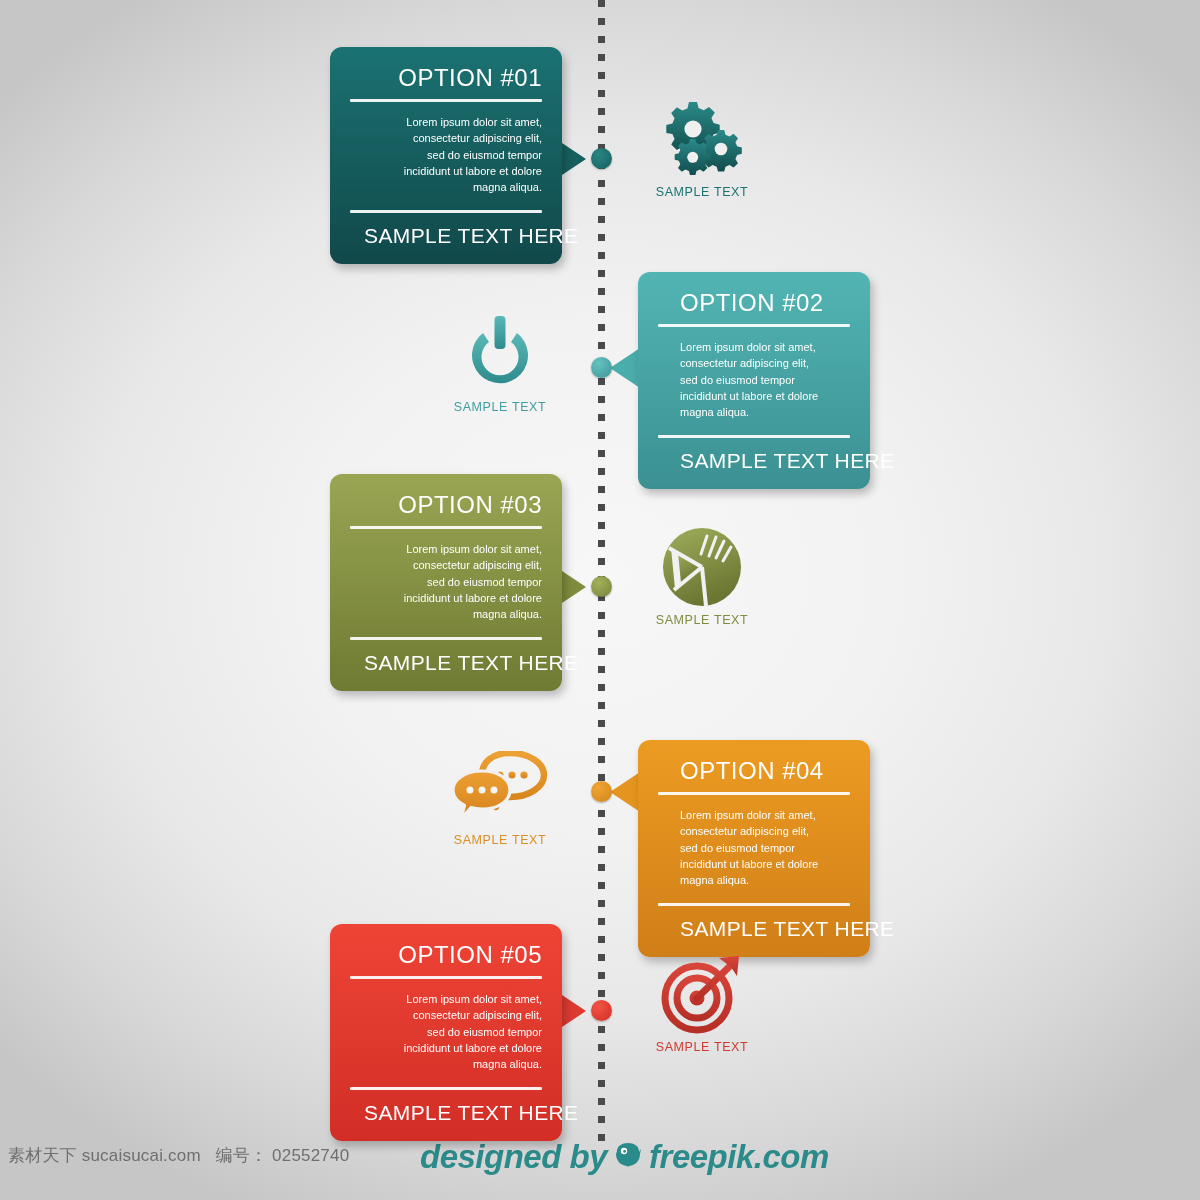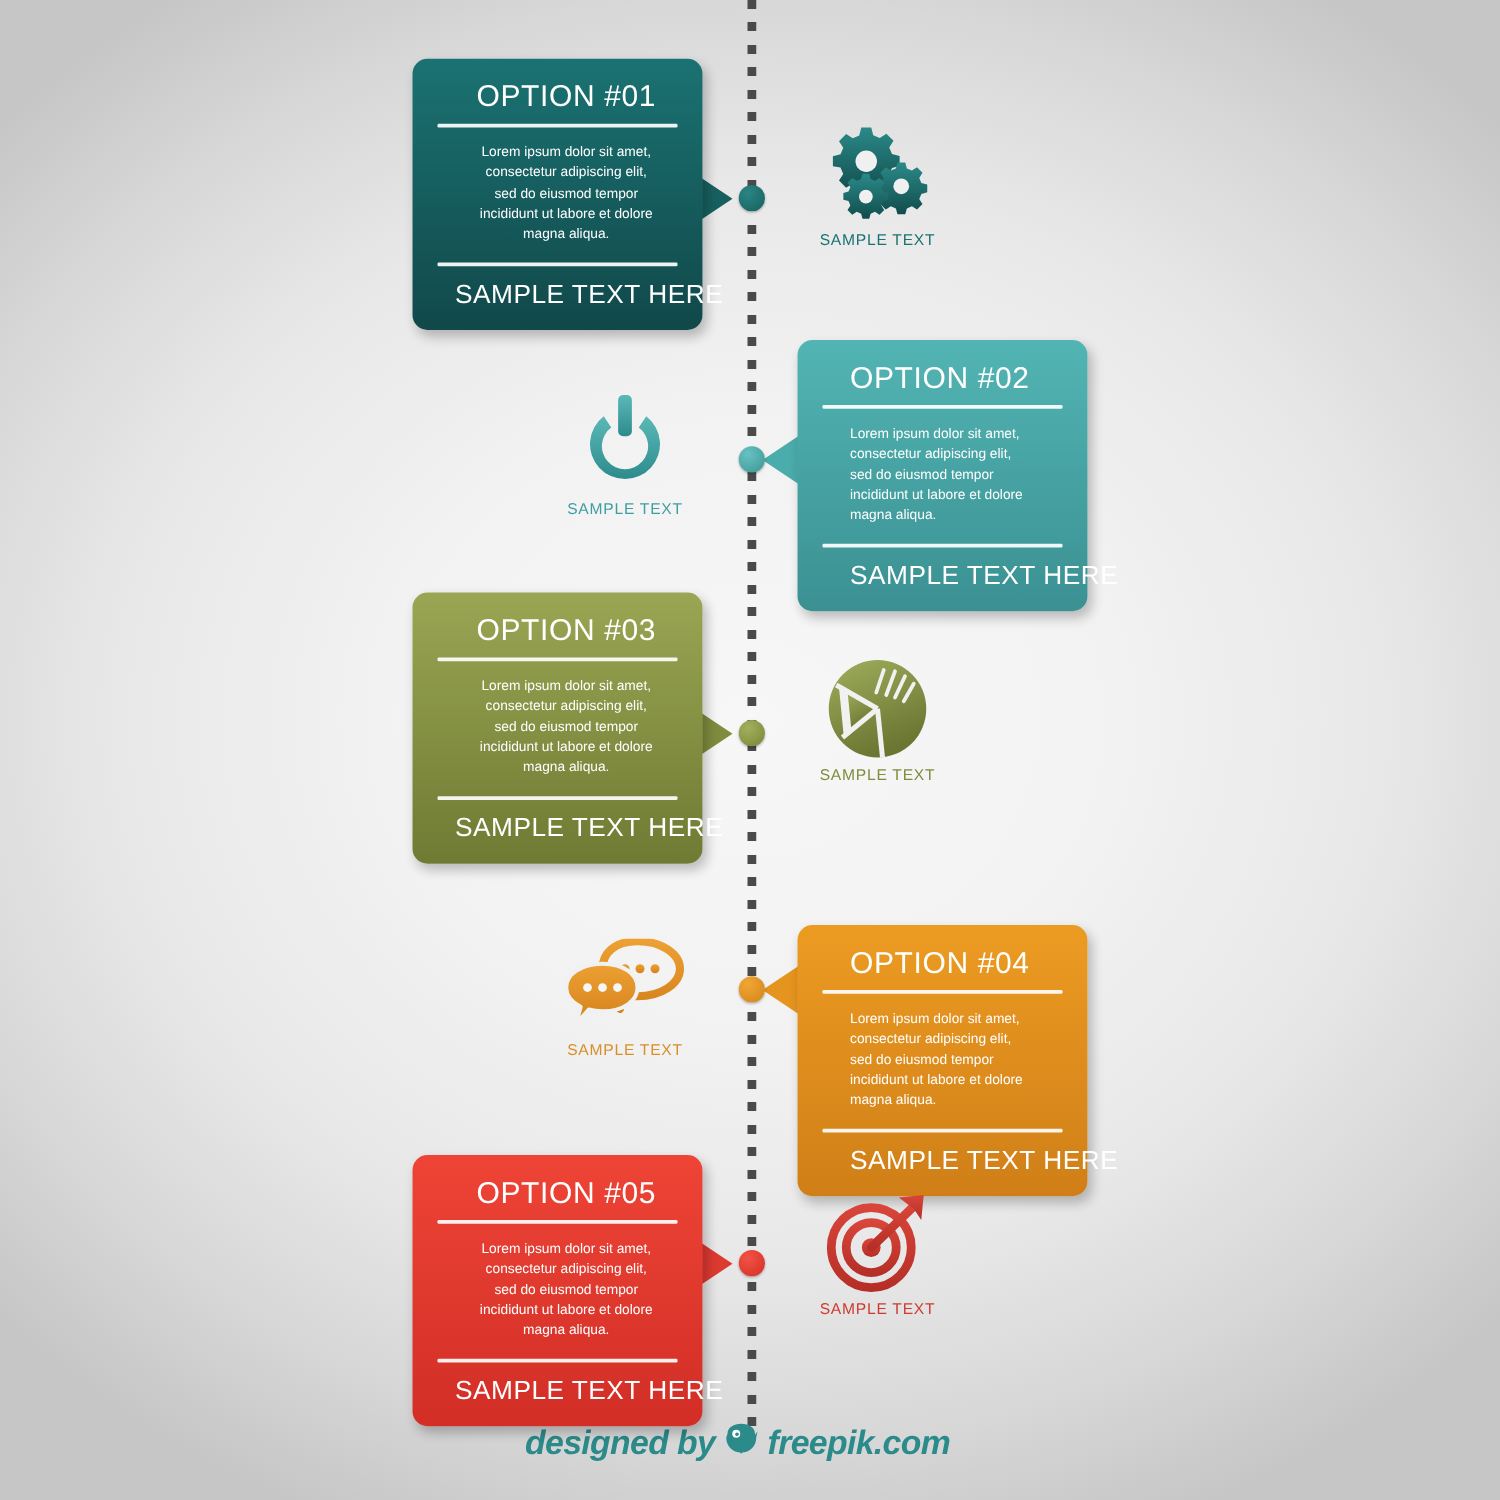--- a/index.html
+++ b/index.html
@@ -89,21 +89,21 @@
     margin: 14px 0 11px 0;
     border-radius: 1px;
   }
   .card .foot {
     font-size: 21px;
     letter-spacing: 0.4px;
     white-space: nowrap;
   }
 
   
-  .card.left { text-align: center; }
+  .card.left { text-align: right; }
   .card.left .title { padding-left: 14px; }
   .card.left .foot  { padding-left: 14px; }
   .card.left .body  { padding-left: 14px; }
 
   .card.right { text-align: left; }
   .card.right .title { padding-left: 22px; }
   .card.right .foot  { padding-left: 22px; }
   .card.right .body  { padding-left: 22px; }
 
   
@@ -159,21 +159,21 @@
   }
   .credit .cn { font-family: "DejaVu Sans", sans-serif; }
   .freepik {
     position: absolute;
     left: 420px;
     top: 0px;
     display: flex;
     align-items: center;
     gap: 7px;
     color: #2b8a8a;
-    font-size: 27px;
+    font-size: 33px;
     font-weight: bold;
     font-style: italic;
     letter-spacing: -0.5px;
     white-space: nowrap;
   }
 </style>
 </head>
 <body>
 
 <div id="stage">
@@ -358,20 +358,27 @@
 
         <line x1="36" y1="44" x2="69" y2="12" stroke="url(#g5)" stroke-width="7" stroke-linecap="round"></line>
 
         <path d="M58 4 L78 2 L76 22 L70 13 Z" fill="url(#g5)"></path>
       </svg>
     </div>
     <div class="caption" style="color:#cf3a30;">SAMPLE TEXT</div>
   </div>
 
   <div class="footer">
+    <div class="credit">
+      <span class="cn">素材天下</span>
+      <span>sucaisucai.com</span>
+      &nbsp;
+      <span class="cn">编号：</span>
+      <span>02552740</span>
+    </div>
     <div class="freepik">
       <span>designed by</span>
       <span style="display:inline-block;">
         <svg width="28" height="26" viewBox="0 0 28 26">
           <path d="M3 9 C3 4 8 1 14 1 C20 1 25 4 25 9 L25 10 L27 7 L26 12
                    C26 19 21 24 14 24 C7 24 2 19 2 12 Z" fill="#2b8a8a"></path>
           <circle cx="10" cy="9" r="3.2" fill="#ffffff"></circle>
           <circle cx="10.6" cy="9.4" r="1.4" fill="#2b8a8a"></circle>
           <path d="M14 25 L10 20 L18 20 Z" fill="#2b8a8a"></path>
         </svg>

